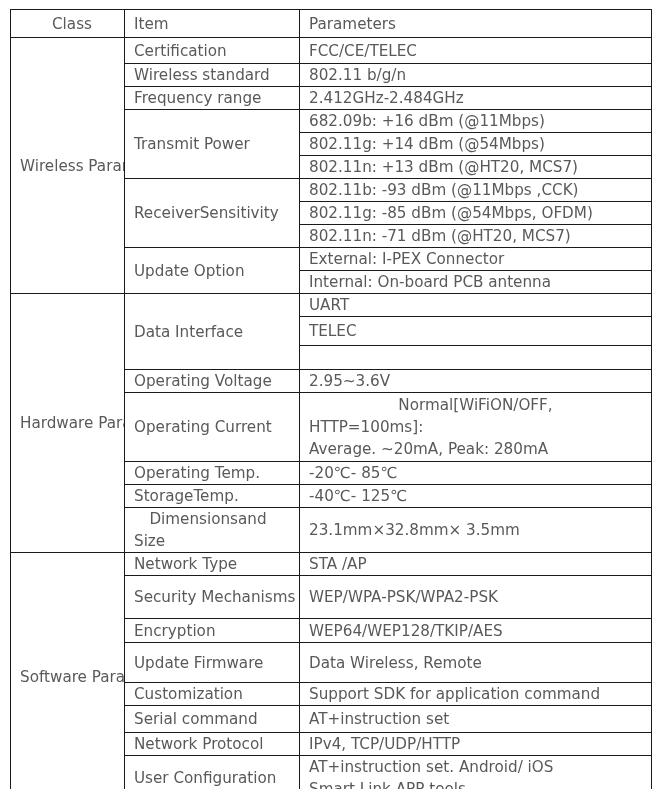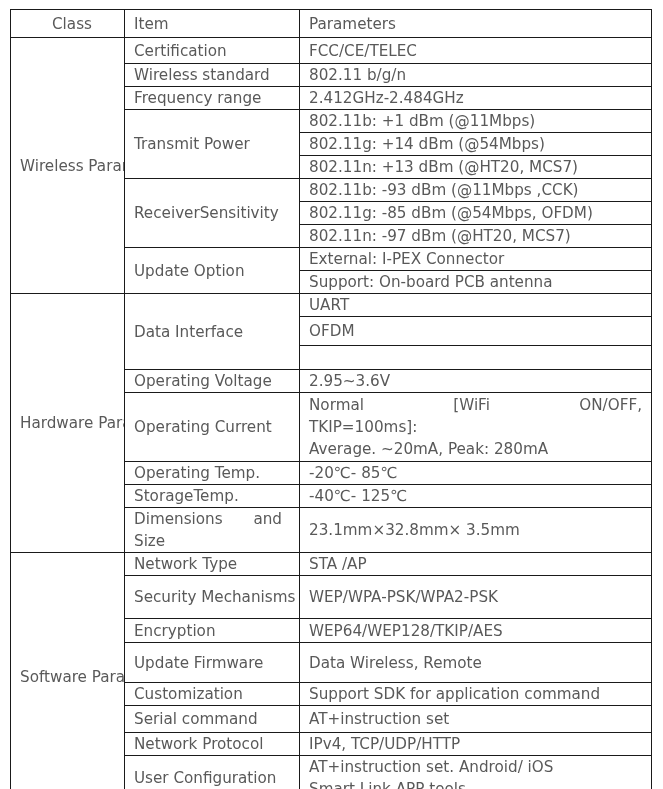--- a/index.html
+++ b/index.html
@@ -6,21 +6,21 @@
   body { width:663px; height:789px; position:relative; overflow:hidden;
          font-family:"DejaVu Sans", "Liberation Sans", sans-serif; color:#595959; }
   table.spec { position:absolute; left:10px; top:9px; border-collapse:collapse;
                table-layout:fixed; width:641px; font-size:15.2px; }
   table.spec td { border:1.3px solid #1a1a1a; padding:0 0 0 9px; vertical-align:middle;
                   line-height:22px; white-space:nowrap; overflow:hidden; }
   col.c1 { width:114px; } col.c2 { width:175px; } col.c3 { width:352px; }
   td.cls { padding-left:9px; white-space:normal; line-height:23px; }
   td.hdr-class { text-align:center; padding-left:0; }
   td.wrap { white-space:normal; }
-  .jline { display:flex; justify-content:space-between; padding-right:9px; }
+  .jline { display:flex; justify-content:center; padding-right:9px; }
 </style>
 </head>
 <body>
 
 <table class="spec">
   <colgroup>
       <col class="c1">
       <col class="c2">
       <col class="c3">
     </colgroup>
@@ -39,70 +39,70 @@
   <tr style="height:23px">
     <td>Wireless standard</td>
     <td>802.11 b/g/n</td>
   </tr>
   <tr style="height:23px">
     <td>Frequency range</td>
     <td>2.412GHz-2.484GHz</td>
   </tr>
   <tr style="height:23px">
     <td rowspan="3">Transmit Power</td>
-    <td>802.11b: +1 dBm (@11Mbps)</td>
+    <td>682.09b: +16 dBm (@11Mbps)</td>
   </tr>
   <tr style="height:23px">
     <td>802.11g: +14 dBm (@54Mbps)</td>
   </tr>
   <tr style="height:23px">
     <td>802.11n: +13 dBm (@HT20, MCS7)</td>
   </tr>
   <tr style="height:23px">
     <td rowspan="3">ReceiverSensitivity</td>
     <td>802.11b: -93 dBm (@11Mbps ,CCK)</td>
   </tr>
   <tr style="height:23px">
     <td>802.11g: -85 dBm (@54Mbps, OFDM)</td>
   </tr>
   <tr style="height:23px">
-    <td>802.11n: -97 dBm (@HT20, MCS7)</td>
+    <td>802.11n: -71 dBm (@HT20, MCS7)</td>
   </tr>
   <tr style="height:23px">
     <td rowspan="2">Update Option</td>
     <td>External: I-PEX Connector</td>
   </tr>
   <tr style="height:23px">
-    <td>Support: On-board PCB antenna</td>
+    <td>Internal: On-board PCB antenna</td>
   </tr>
 
   <tr style="height:23px">
     <td rowspan="9" class="cls">Hardware Parameters</td>
     <td rowspan="3">Data Interface</td>
     <td>UART</td>
   </tr>
   <tr style="height:29px">
-    <td>OFDM</td>
+    <td>TELEC</td>
   </tr>
   <tr style="height:24px">
     <td></td>
   </tr>
   <tr style="height:23px">
     <td>Operating Voltage</td>
     <td>2.95~3.6V</td>
   </tr>
   <tr style="height:69px">
     <td>Operating Current</td>
     <td class="wrap" style="padding-right:0">
       <div class="jline">
         <span>Normal</span>
         <span>[WiFi</span>
         <span>ON/OFF,</span>
       </div>
-      <div>TKIP=100ms]:</div>
+      <div>HTTP=100ms]:</div>
       <div>Average. ~20mA, Peak: 280mA</div>
     </td>
   </tr>
   <tr style="height:23px">
     <td>Operating Temp.</td>
     <td>-20℃- 85℃</td>
   </tr>
   <tr style="height:18px">
     <td>StorageTemp.</td>
     <td>-40℃- 125℃</td>

